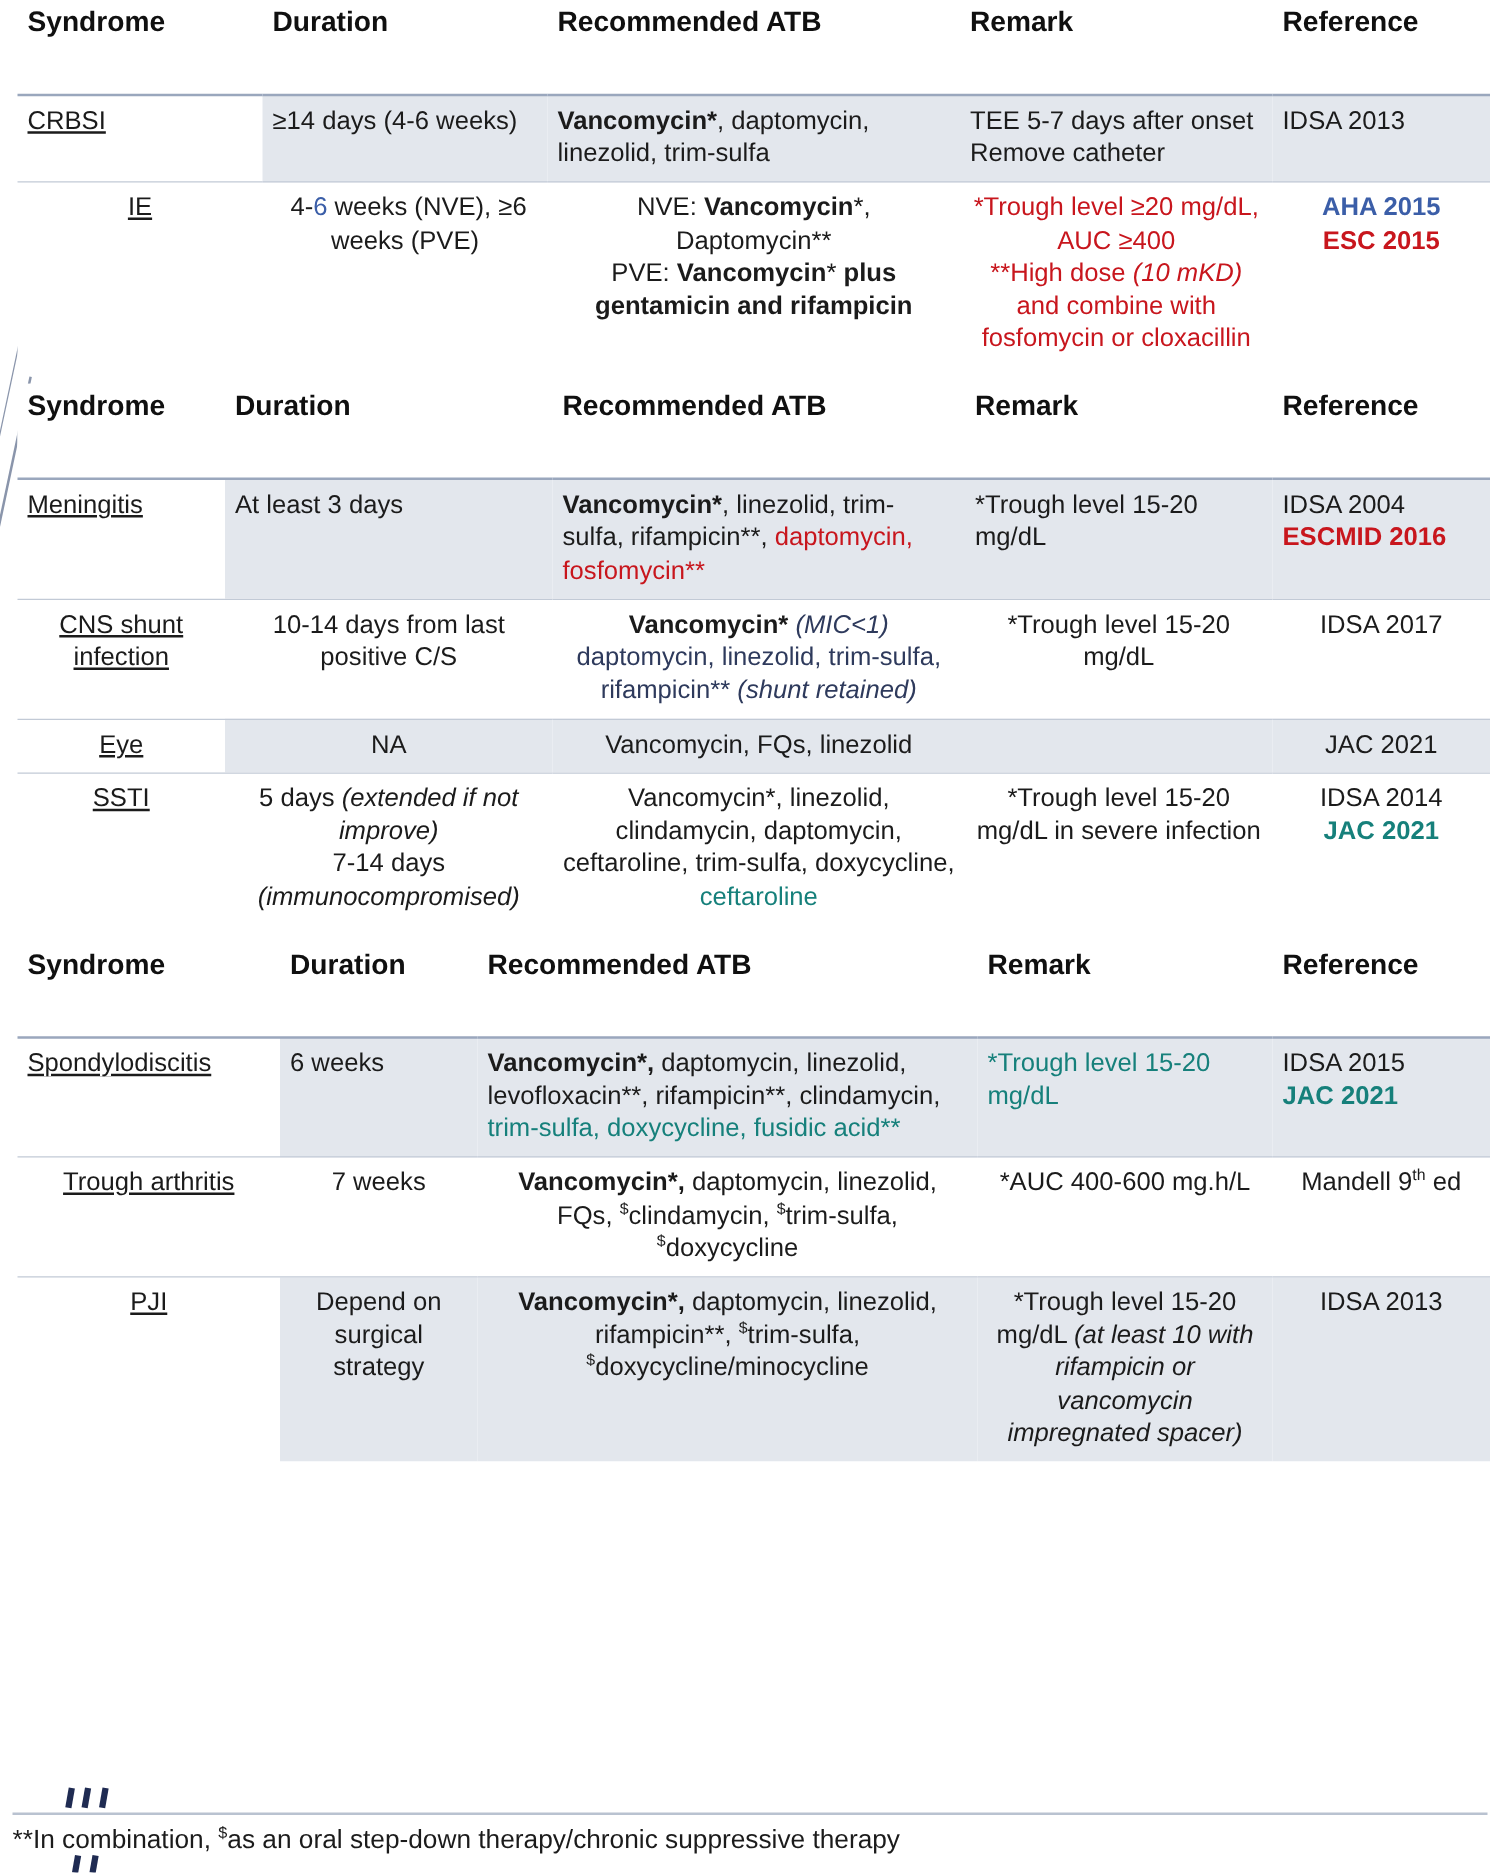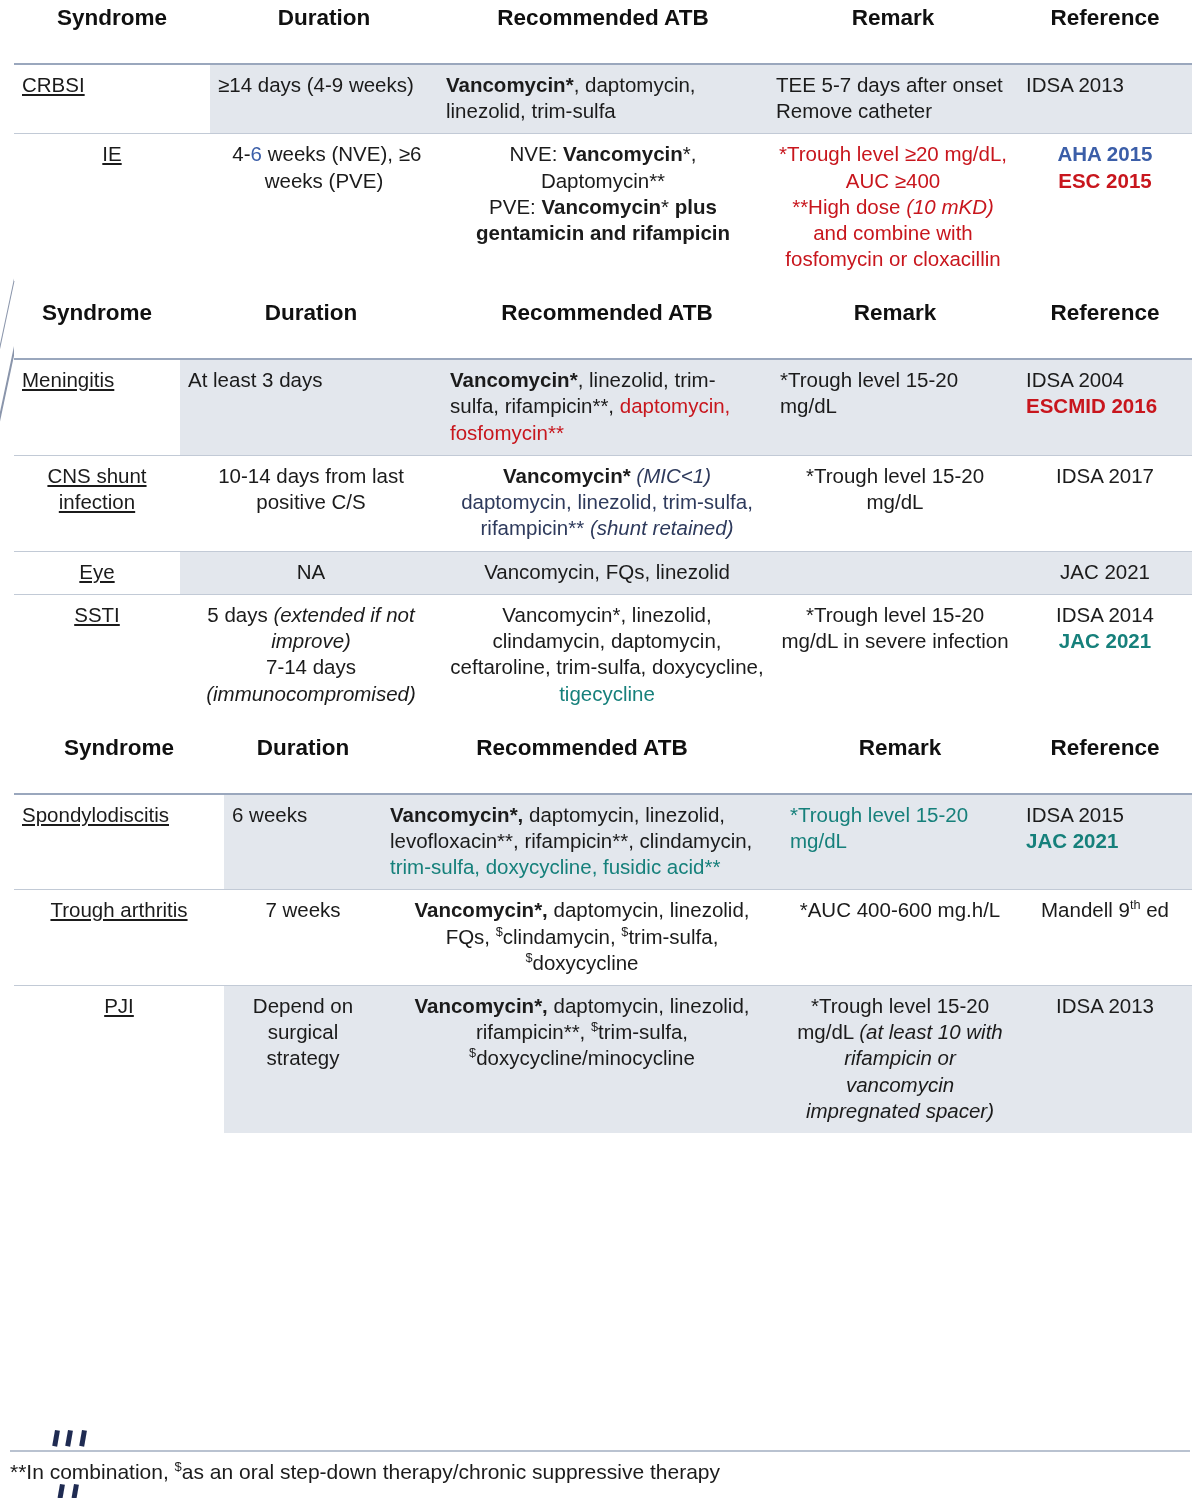--- a/index.html
+++ b/index.html
@@ -32,23 +32,22 @@
     padding:7px 8px 9px 8px;
     font-size:20.5px;
     line-height:1.28;
     font-weight:400;
     text-align:left;
   }
   
   .hdr th{
     font-weight:bold;
     font-size:22.5px;
-    text-align:center;
     padding-top:4px;
-    padding-bottom:30px;
+    padding-bottom:42px;
     background:#ffffff;
     color:#101010;
     border-bottom:2px solid #9aa7bd;
   }
 
   
   tr.tint td{background:#e3e7ed;}
   tr.plain td{background:#ffffff;}
   tr.tint td.c1,tr.plain td.c1{background-color:rgba(0,0,0,0);text-decoration:underline;}
 
@@ -139,21 +138,21 @@
       <th>Duration</th>
       <th>Recommended ATB</th>
       <th>Remark</th>
       <th>Reference</th>
     </tr>
   </thead>
   <tbody>
 
     <tr class="tint">
       <td class="c1">CRBSI</td>
-      <td>≥14 days (4-9 weeks)</td>
+      <td>≥14 days (4-6 weeks)</td>
       <td><b class="bold">Vancomycin*</b>, daptomycin, linezolid, trim-sulfa</td>
       <td>TEE 5-7 days after onset<br>Remove catheter</td>
       <td class="ref">IDSA 2013</td>
     </tr>
 
     <tr class="plain row-sep">
       <td class="c1">IE</td>
       <td>&nbsp;4-<span class="blue">6</span> weeks (NVE), ≥6 weeks (PVE)</td>
       <td>NVE: <b class="bold">Vancomycin</b>*, Daptomycin**<br>PVE: <b class="bold">Vancomycin</b>* <b class="bold">plus gentamicin and rifampicin</b></td>
       <td class="red">*Trough level ≥20 mg/dL, AUC ≥400<br>**High dose <i class="it">(10 mKD)</i> and combine with fosfomycin or cloxacillin</td>
@@ -204,21 +203,21 @@
       <td class="c1">Eye</td>
       <td>NA</td>
       <td>Vancomycin, FQs, linezolid</td>
       <td></td>
       <td class="ref">JAC 2021</td>
     </tr>
 
     <tr class="plain row-sep">
       <td class="c1">SSTI</td>
       <td>5 days <i class="it">(extended if not improve)</i><br>7-14 days <i class="it">(immunocompromised)</i></td>
-      <td>Vancomycin*, linezolid, clindamycin, daptomycin, ceftaroline, trim-sulfa, doxycycline, <span class="teal">tigecycline</span></td>
+      <td>Vancomycin*, linezolid, clindamycin, daptomycin, ceftaroline, trim-sulfa, doxycycline, <span class="teal">ceftaroline</span></td>
       <td>*Trough level 15-20 mg/dL in severe infection</td>
       <td class="ref">IDSA 2014<br><span class="tealb">JAC 2021</span></td>
     </tr>
   </tbody>
 </table>
 
 <div class="gap"></div>
 
 <table class="tbl">
   <colgroup>

